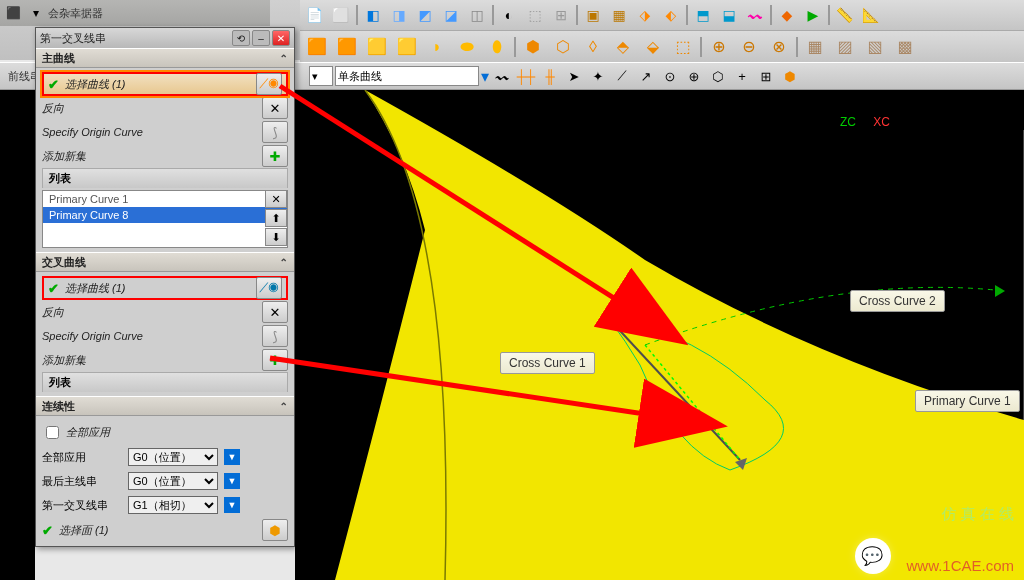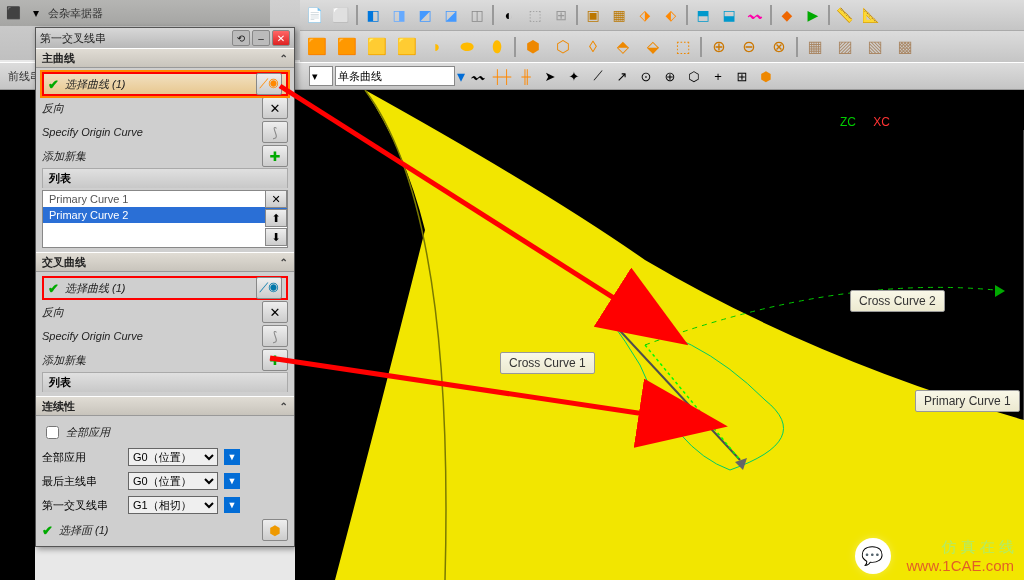--- a/index.html
+++ b/index.html
@@ -13,21 +13,21 @@
   .toolbar-right { position:absolute; left:300px; right:0; top:0; height:30px; display:flex; align-items:center; gap:4px; padding:2px 4px; background:linear-gradient(#dcdcdc,#c5c5c5); }
   .tb-ico { width:22px; height:22px; border-radius:2px; display:flex; align-items:center; justify-content:center; font-size:14px; }
   .tb-sep { width:2px; height:20px; background:#999; }
   
   .toolbar2 { position:absolute; left:300px; right:0; top:30px; height:32px; display:flex; align-items:center; gap:4px; padding:2px 4px; background:linear-gradient(#dcdcdc,#c5c5c5); border-top:1px solid #aaa;}
   .cube-ico { width:26px; height:26px; border-radius:2px; display:flex; align-items:center; justify-content:center; font-size:16px;}
   
   .selection-bar { position:absolute; left:0; right:0; top:62px; height:28px; background:linear-gradient(#dcdcdc,#c5c5c5); display:flex; align-items:center; padding:0 4px; gap:2px; border-top:1px solid #fff; border-bottom:1px solid #999;}
   .sel-left-label { font-size:11px; color:#333; padding:0 4px;}
   .sel-dd { height:20px; background:#fff; border:1px solid #888; font-size:11px; padding:0 2px; }
-  .sel-dd.w1 { width:120px;}
+  .sel-dd.w1 { width:144px;}
   .sel-dd.narrow { width:24px; }
   .sel-ico { width:22px; height:20px; display:flex; align-items:center; justify-content:center; font-size:13px;}
   
   .dialog { position:absolute; left:35px; top:27px; width:260px; background:#cfcfcf; border:1px solid #555; box-shadow:2px 2px 6px rgba(0,0,0,.4);}
   .dlg-title { height:20px; background:linear-gradient(#d8d8d8,#b8b8b8); display:flex; align-items:center; padding:0 4px; font-size:11px; color:#222;}
   .dlg-title .spacer{flex:1;}
   .dlg-title .wbtn { width:18px; height:16px; margin-left:2px; display:flex; align-items:center; justify-content:center; font-size:10px; background:#bbb; border:1px solid #888; border-radius:2px;}
   .dlg-title .close{ background:linear-gradient(#f66,#d22); color:#fff;}
   
   .grp-header { height:20px; background:linear-gradient(#e0dcd4,#c8c4bc); border-top:1px solid #fff; border-bottom:1px solid #999; display:flex; align-items:center; padding:0 6px; font-size:11px; font-weight:bold; color:#222;}
@@ -59,21 +59,21 @@
   
   .callout { position:absolute; padding:3px 8px; background:linear-gradient(#f9f8e8,#ece9d0); border:1px solid #999; border-radius:2px; font-size:12px; color:#333; white-space:nowrap;}
   
   .axis-label { position:absolute; font-size:12px; }
   .zc{color:#0c0;} .xc{color:#f33;text-align:center;}
   
   .watermark { position:absolute; left:50%; top:50%; transform:translate(-50%,-50%); font-size:28px; color:rgba(0,100,170,.15); font-weight:bold;}
   
   .footer-wm { position:absolute; right:10px; bottom:6px; text-align:right; font-size:15px;}
   .footer-wm .l1{ color:#86efac; opacity:.6;}
-  .footer-wm .l2{ color:#d33; opacity:.75;}
+  .footer-wm .l2{ color:#d33; opacity:.75;margin-top:33px;}
   
   .wechat { position:absolute; bottom:6px; left:560px; display:flex; align-items:center; gap:8px;}
   .wechat .bubble{ width:36px; height:36px; border-radius:50%; background:#fff; display:flex; align-items:center; justify-content:center; box-shadow:0 0 8px rgba(255,255,255,.3);}
   .wechat .txt{ color:#aaa; font-size:20px;}
   
   .left-vert-bar { position:absolute; left:0; top:90px; width:35px; bottom:0; background:#000; border-right:1px solid #000;}
   
   .arrow-overlay { position:absolute; inset:0; pointer-events:none; z-index:50;}
 </style>
 </head>
@@ -238,21 +238,21 @@
       <span class="lbl">Specify Origin Curve</span>
       <span class="btn-ico">⟆</span>
     </div>
     <div class="row">
       <span class="lbl">添加新集</span>
       <span class="btn-ico" style="color:#0a0">✚</span>
     </div>
     <div class="list-hdr">列表</div>
     <div class="listbox">
       <div class="item">Primary Curve  1</div>
-      <div class="item sel">Primary Curve  2</div>
+      <div class="item sel">Primary Curve  8</div>
       <div class="side-btns">
         <span class="sb">✕</span>
         <span class="sb">⬆</span>
         <span class="sb">⬇</span>
       </div>
     </div>
   </div>
 
   <div class="grp-header">
     <span>交叉曲线</span>

